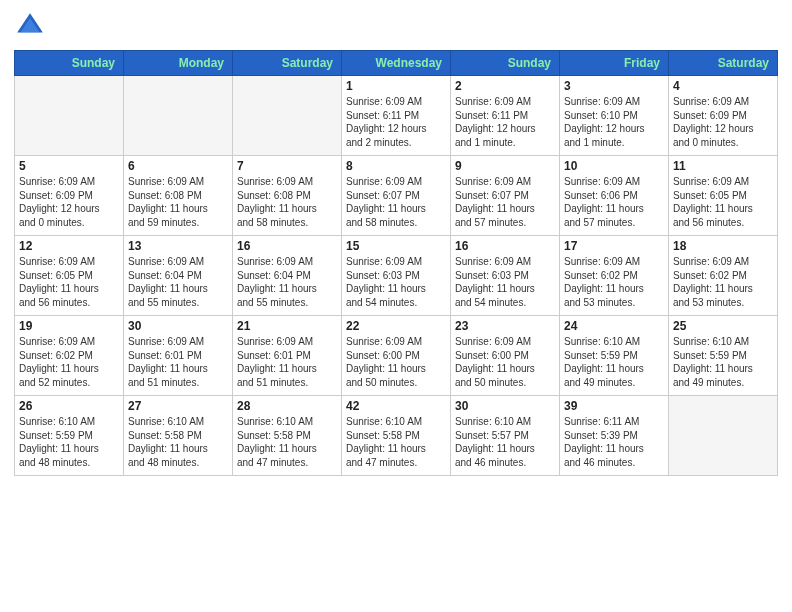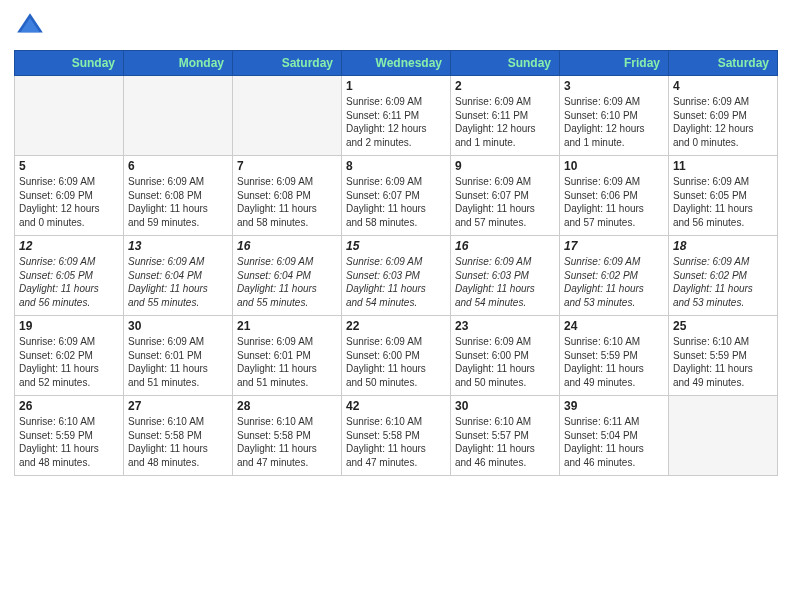--- a/index.html
+++ b/index.html
@@ -197,21 +197,21 @@
 and 57 minutes.</div>
           </td>
           <td>
             <div class="day-num">11</div>
             <div class="cell-info" style="white-space: pre-line;">Sunrise: 6:09 AM
 Sunset: 6:05 PM
 Daylight: 11 hours
 and 56 minutes.</div>
           </td>
         </tr>
-        <tr style="background: #fef9c3; font-style: italic;">
+        <tr style="background: #fef9c3;">
           <td>
             <div class="day-num">12</div>
             <div class="cell-info" style="white-space: pre-line;">Sunrise: 6:09 AM
 Sunset: 6:05 PM
 Daylight: 11 hours
 and 56 minutes.</div>
           </td>
           <td>
             <div class="day-num">13</div>
             <div class="cell-info" style="white-space: pre-line;">Sunrise: 6:09 AM
@@ -338,21 +338,21 @@
           <td>
             <div class="day-num">30</div>
             <div class="cell-info" style="white-space: pre-line;">Sunrise: 6:10 AM
 Sunset: 5:57 PM
 Daylight: 11 hours
 and 46 minutes.</div>
           </td>
           <td>
             <div class="day-num">39</div>
             <div class="cell-info" style="white-space: pre-line;">Sunrise: 6:11 AM
-Sunset: 5:04 PM
+Sunset: 5:39 PM
 Daylight: 11 hours
 and 46 minutes.</div>
           </td>
           <td class="empty" style="background: rgb(245, 245, 245);"></td>
         </tr>
       </tbody>
   </table>
 </div>
 
 </body></html>

